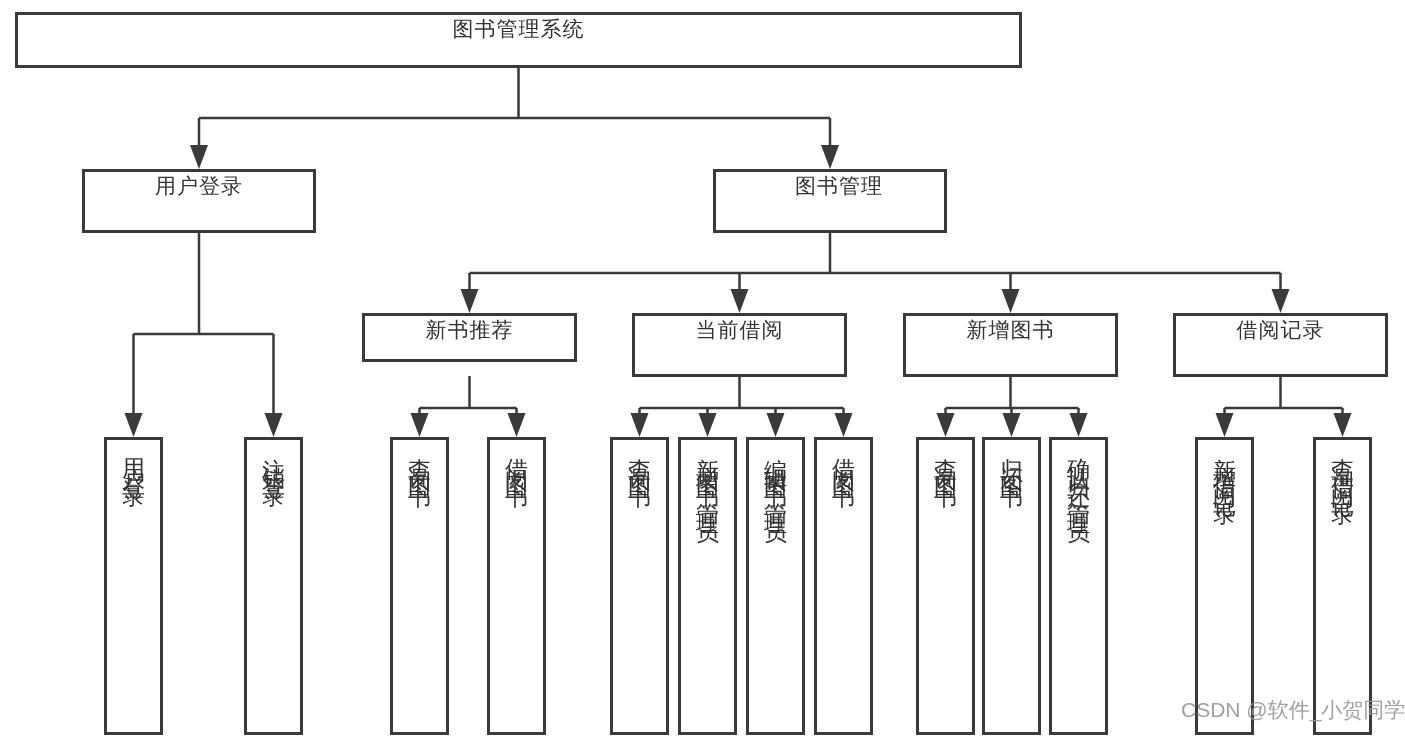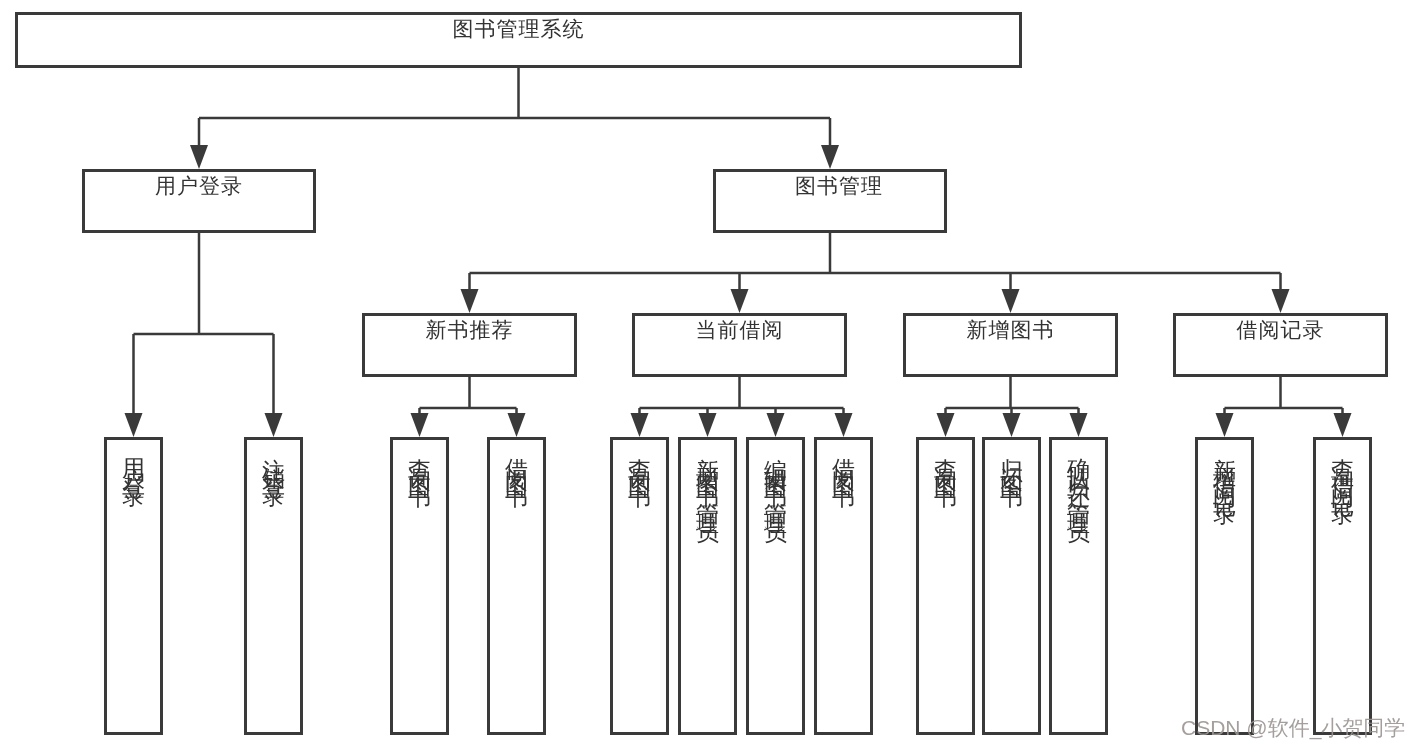--- a/index.html
+++ b/index.html
@@ -37,21 +37,21 @@
     writing-mode: vertical-rl;
     text-orientation: mixed;
     font-size: 23px;
     color: #333333;
     letter-spacing: 9px;
     line-height: 1;
   }
   .watermark {
     position: absolute;
     left: 1181px;
-    top: 714px;
+    top: 696px;
     font-size: 21px;
     color: #9b9492;
     opacity: 0.9;
     white-space: nowrap;
     z-index: 2;
   }
 </style>
 </head>
 <body>
 
@@ -99,21 +99,21 @@
     <span class="hlabel">图书管理系统</span>
   </div>
 
   <div class="node" style="left:82px; top:169px; width:234px; height:64px;">
     <span class="hlabel">用户登录</span>
   </div>
   <div class="node" style="left:713px; top:169px; width:234px; height:64px;padding-left:18px;">
     <span class="hlabel">图书管理</span>
   </div>
 
-  <div class="node" style="left:362px; top:313px; width:215px; height:64px;">
+  <div class="node" style="left:362px; top:313px; width:215px; height:49px;">
     <span class="hlabel">新书推荐</span>
   </div>
   <div class="node" style="left:632px; top:313px; width:215px; height:64px;">
     <span class="hlabel">当前借阅</span>
   </div>
   <div class="node" style="left:903px; top:313px; width:215px; height:64px;">
     <span class="hlabel">新增图书</span>
   </div>
   <div class="node" style="left:1173px; top:313px; width:215px; height:64px;">
     <span class="hlabel">借阅记录</span>

